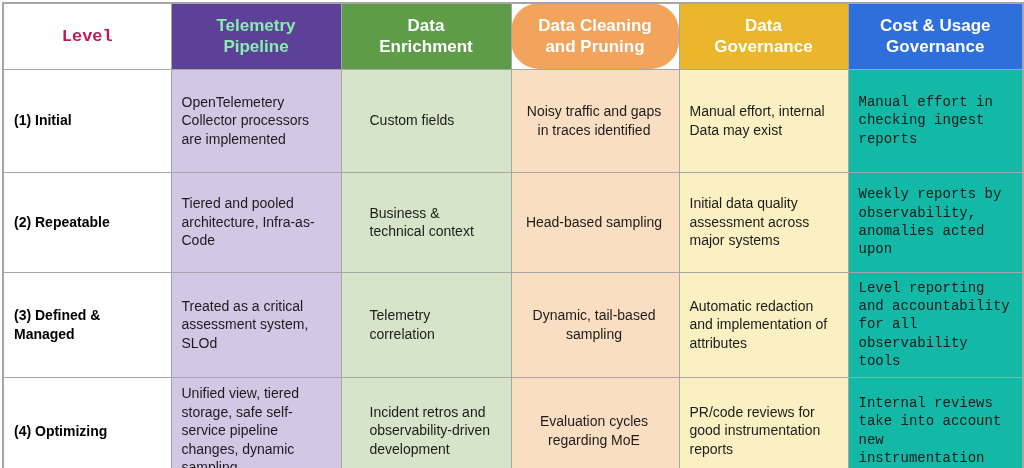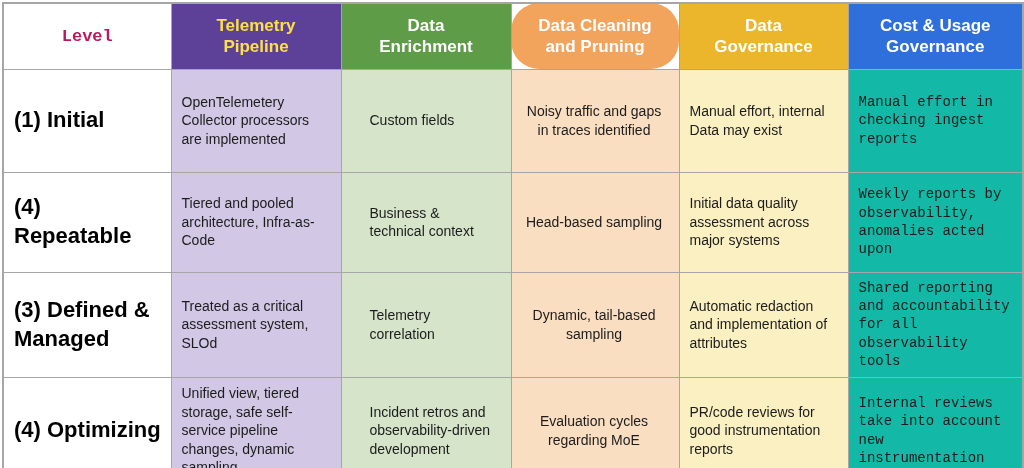--- a/index.html
+++ b/index.html
@@ -39,37 +39,37 @@
   tr.header-row { height: 66px; }
   tr.header-row th {
     font-size: 17px;
     font-weight: bold;
     text-align: center;
     white-space: pre-line;
     line-height: 1.25;
     padding: 4px 6px;
   }
   th.h-level { background: #ffffff; color: #be185d; font-size: 19px; font-family: Liberation Mono, monospace; }
-  th.h-tp { background: #5d4199; color: #fde047; }
+  th.h-tp { background: #5d4199; color: #86efac; }
   th.h-de { background: #5e9c48; color: #ffffff; }
   th.h-dc { background: #f2a45c; color: #ffffff; border-radius: 28px; }
   th.h-dg { background: #ebb62b; color: #ffffff; }
   th.h-cu { background: #2f6fdb; color: #ffffff; }
 
   
   tr.r1 { height: 103px; }
   tr.r2 { height: 100px; }
   tr.r3 { height: 78px; }
   tr.r4 { height: 107px; }
 
   td.level-cell {
     background: #ffffff;
     color: #000000;
     font-weight: bold;
-    font-size: 22px;
+    font-size: 14px;
     line-height: 1.3;
     padding: 4px 8px 4px 10px;
     text-align: left;
   }
   td.body-cell {
     font-size: 14px;
     line-height: 1.32;
     color: #1c1c1c;
     padding: 6px 12px 6px 10px;
     text-align: left;
@@ -113,35 +113,35 @@
     <tr class="r1">
       <td class="level-cell">(1) Initial</td>
       <td class="body-cell bg-tp">OpenTelemetery Collector processors are implemented</td>
       <td class="body-cell bg-de">Custom fields</td>
       <td class="body-cell bg-dc">Noisy traffic and gaps in traces identified</td>
       <td class="body-cell bg-dg">Manual effort, internal Data may exist</td>
       <td class="body-cell bg-cu">Manual effort in checking ingest reports</td>
     </tr>
 
     <tr class="r2">
-      <td class="level-cell">(4) Repeatable</td>
+      <td class="level-cell">(2) Repeatable</td>
       <td class="body-cell bg-tp">Tiered and pooled architecture, Infra-as-Code</td>
       <td class="body-cell bg-de">Business &amp; technical context</td>
       <td class="body-cell bg-dc">Head-based sampling</td>
       <td class="body-cell bg-dg">Initial data quality assessment across major systems</td>
       <td class="body-cell bg-cu">Weekly reports by observability, anomalies acted upon</td>
     </tr>
 
     <tr class="r3">
       <td class="level-cell">(3) Defined &amp; Managed</td>
       <td class="body-cell bg-tp">Treated as a critical assessment system, SLOd</td>
       <td class="body-cell bg-de">Telemetry correlation</td>
       <td class="body-cell bg-dc">Dynamic, tail-based sampling</td>
       <td class="body-cell bg-dg">Automatic redaction and implementation of attributes</td>
-      <td class="body-cell bg-cu">Shared reporting and accountability for all observability tools</td>
+      <td class="body-cell bg-cu">Level reporting and accountability for all observability tools</td>
     </tr>
 
     <tr class="r4">
       <td class="level-cell">(4) Optimizing</td>
       <td class="body-cell bg-tp small">Unified view, tiered storage, safe self-service pipeline changes, dynamic sampling</td>
       <td class="body-cell bg-de">Incident retros and observability-driven development</td>
       <td class="body-cell bg-dc">Evaluation cycles regarding MoE</td>
       <td class="body-cell bg-dg">PR/code reviews for good instrumentation reports</td>
       <td class="body-cell bg-cu">Internal reviews take into account new instrumentation</td>
     </tr>

